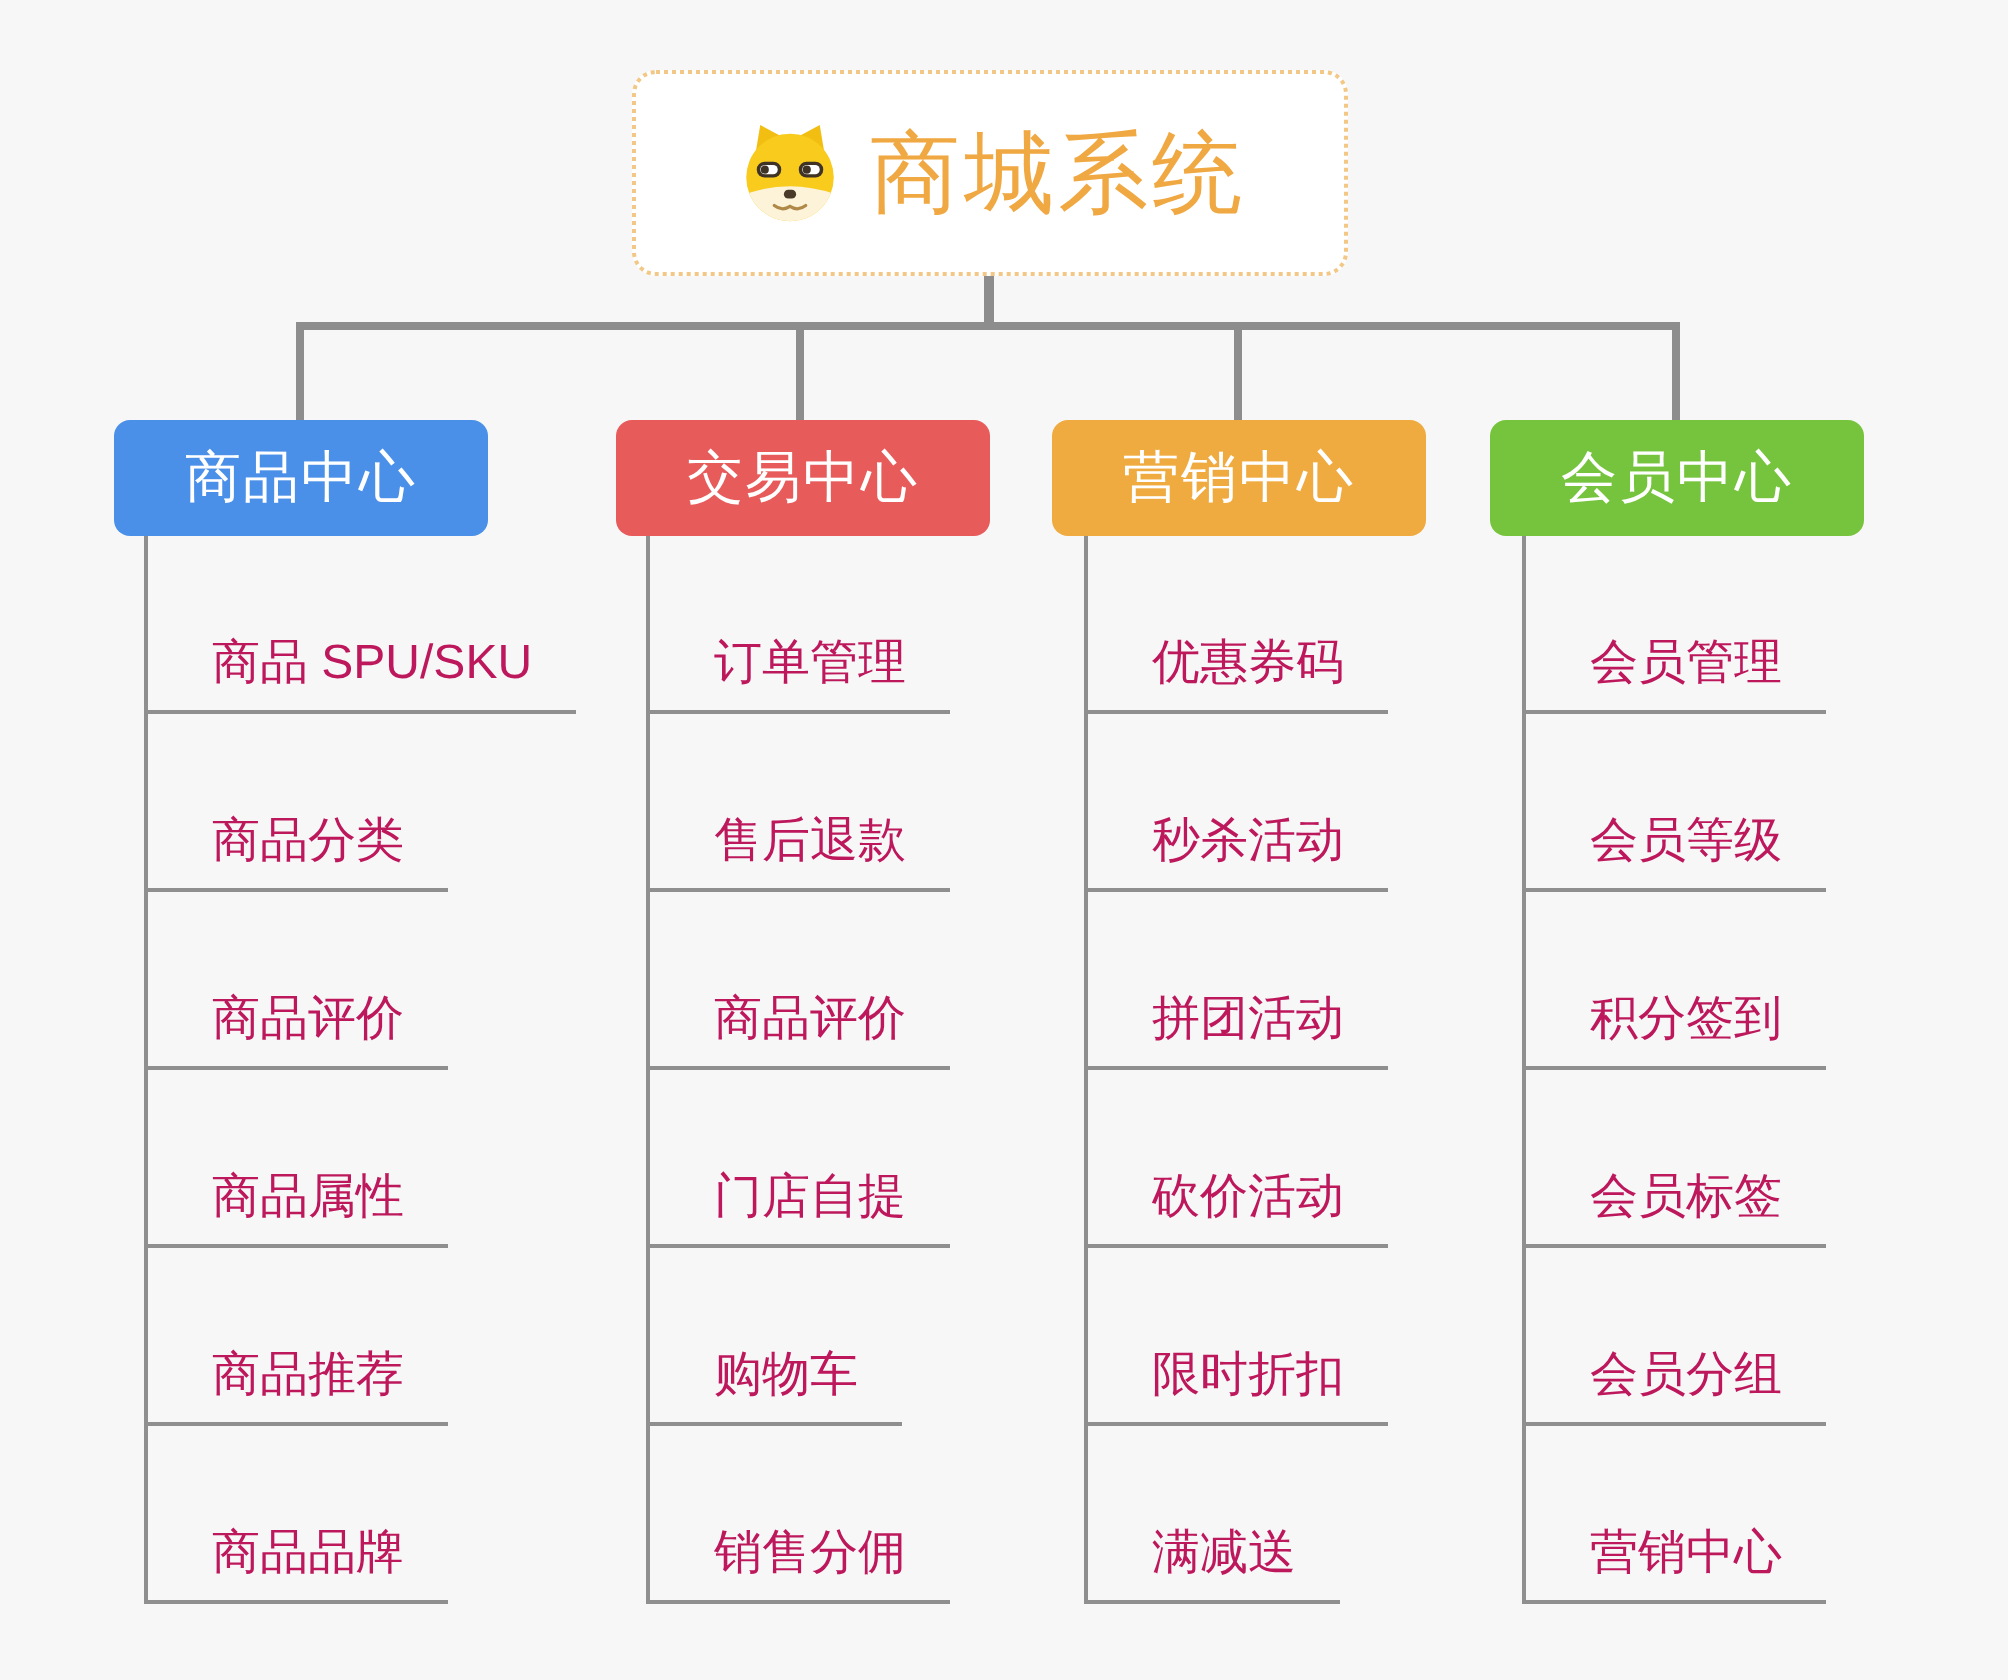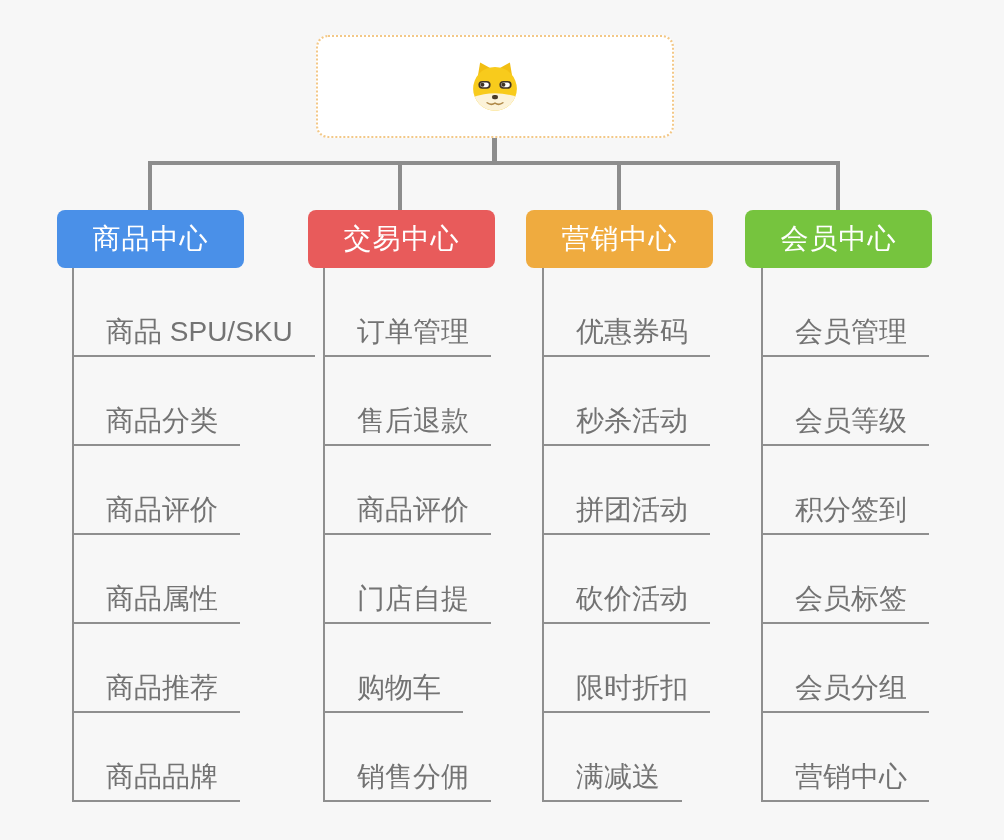--- a/index.html
+++ b/index.html
@@ -44,21 +44,21 @@
   .branch-box.b2{left:526px;}
   .branch-box.b3{left:745px;}
 
   
   .items{position:absolute;top:268px;width:240px;}
   .items.c0{left:72px;} .items.c1{left:323px;} .items.c2{left:542px;} .items.c3{left:761px;}
   .item{
     position:absolute;left:0;height:40px;line-height:38px;
     padding:0 22px 2px 34px;
     border-bottom:2px solid #8f8f8f;
-    font-size:28px;color:#737373;white-space:nowrap;
+    font-size:24px;color:#be185d;white-space:nowrap;
   }
   .item.r0{top:45px;} .item.r1{top:134px;} .item.r2{top:223px;}
   .item.r3{top:312px;} .item.r4{top:401px;} .item.r5{top:490px;font-family:Liberation Serif, serif;}
 </style>
 </head>
 <body>
 
 <div class="canvas">
 
   <div class="line root-drop"></div>
@@ -85,20 +85,21 @@
       </g>
       <rect x="13" y="25" width="14" height="9" rx="4.5" fill="#3f3325"></rect>
       <rect x="15" y="26.8" width="10" height="5.4" rx="2.7" fill="#ffffff"></rect>
       <circle cx="17.6" cy="29.5" r="2.3" fill="#3f3325"></circle>
       <rect x="37" y="25" width="14" height="9" rx="4.5" fill="#3f3325"></rect>
       <rect x="39" y="26.8" width="10" height="5.4" rx="2.7" fill="#ffffff"></rect>
       <circle cx="41.6" cy="29.5" r="2.3" fill="#3f3325"></circle>
       <rect x="28.5" y="41" width="7" height="5" rx="2.5" fill="#4a3b28"></rect>
       <path d="M23 50 Q27.5 53.5 32 50.5 Q36.5 53.5 41 50" stroke="#b08948" fill="none" stroke-width="1.8" stroke-linecap="round"></path>
     </svg>
+    <span class="root-title" style="color: rgb(240, 168, 67);">商城系统</span>
   </div>
 
   <div class="branch-box b1" style="background: rgb(232, 91, 91);">交易中心</div>
   <div class="branch-box b0" style="background: rgb(74, 144, 232);">商品中心</div>
   <div class="branch-box b3" style="background: rgb(118, 196, 62);">会员中心</div>
   <div class="branch-box b2" style="background: rgb(239, 171, 63);">营销中心</div>
 
   <div class="items c0">
     <div class="item r0">商品 SPU/SKU</div>
     <div class="item r1">商品分类</div>

